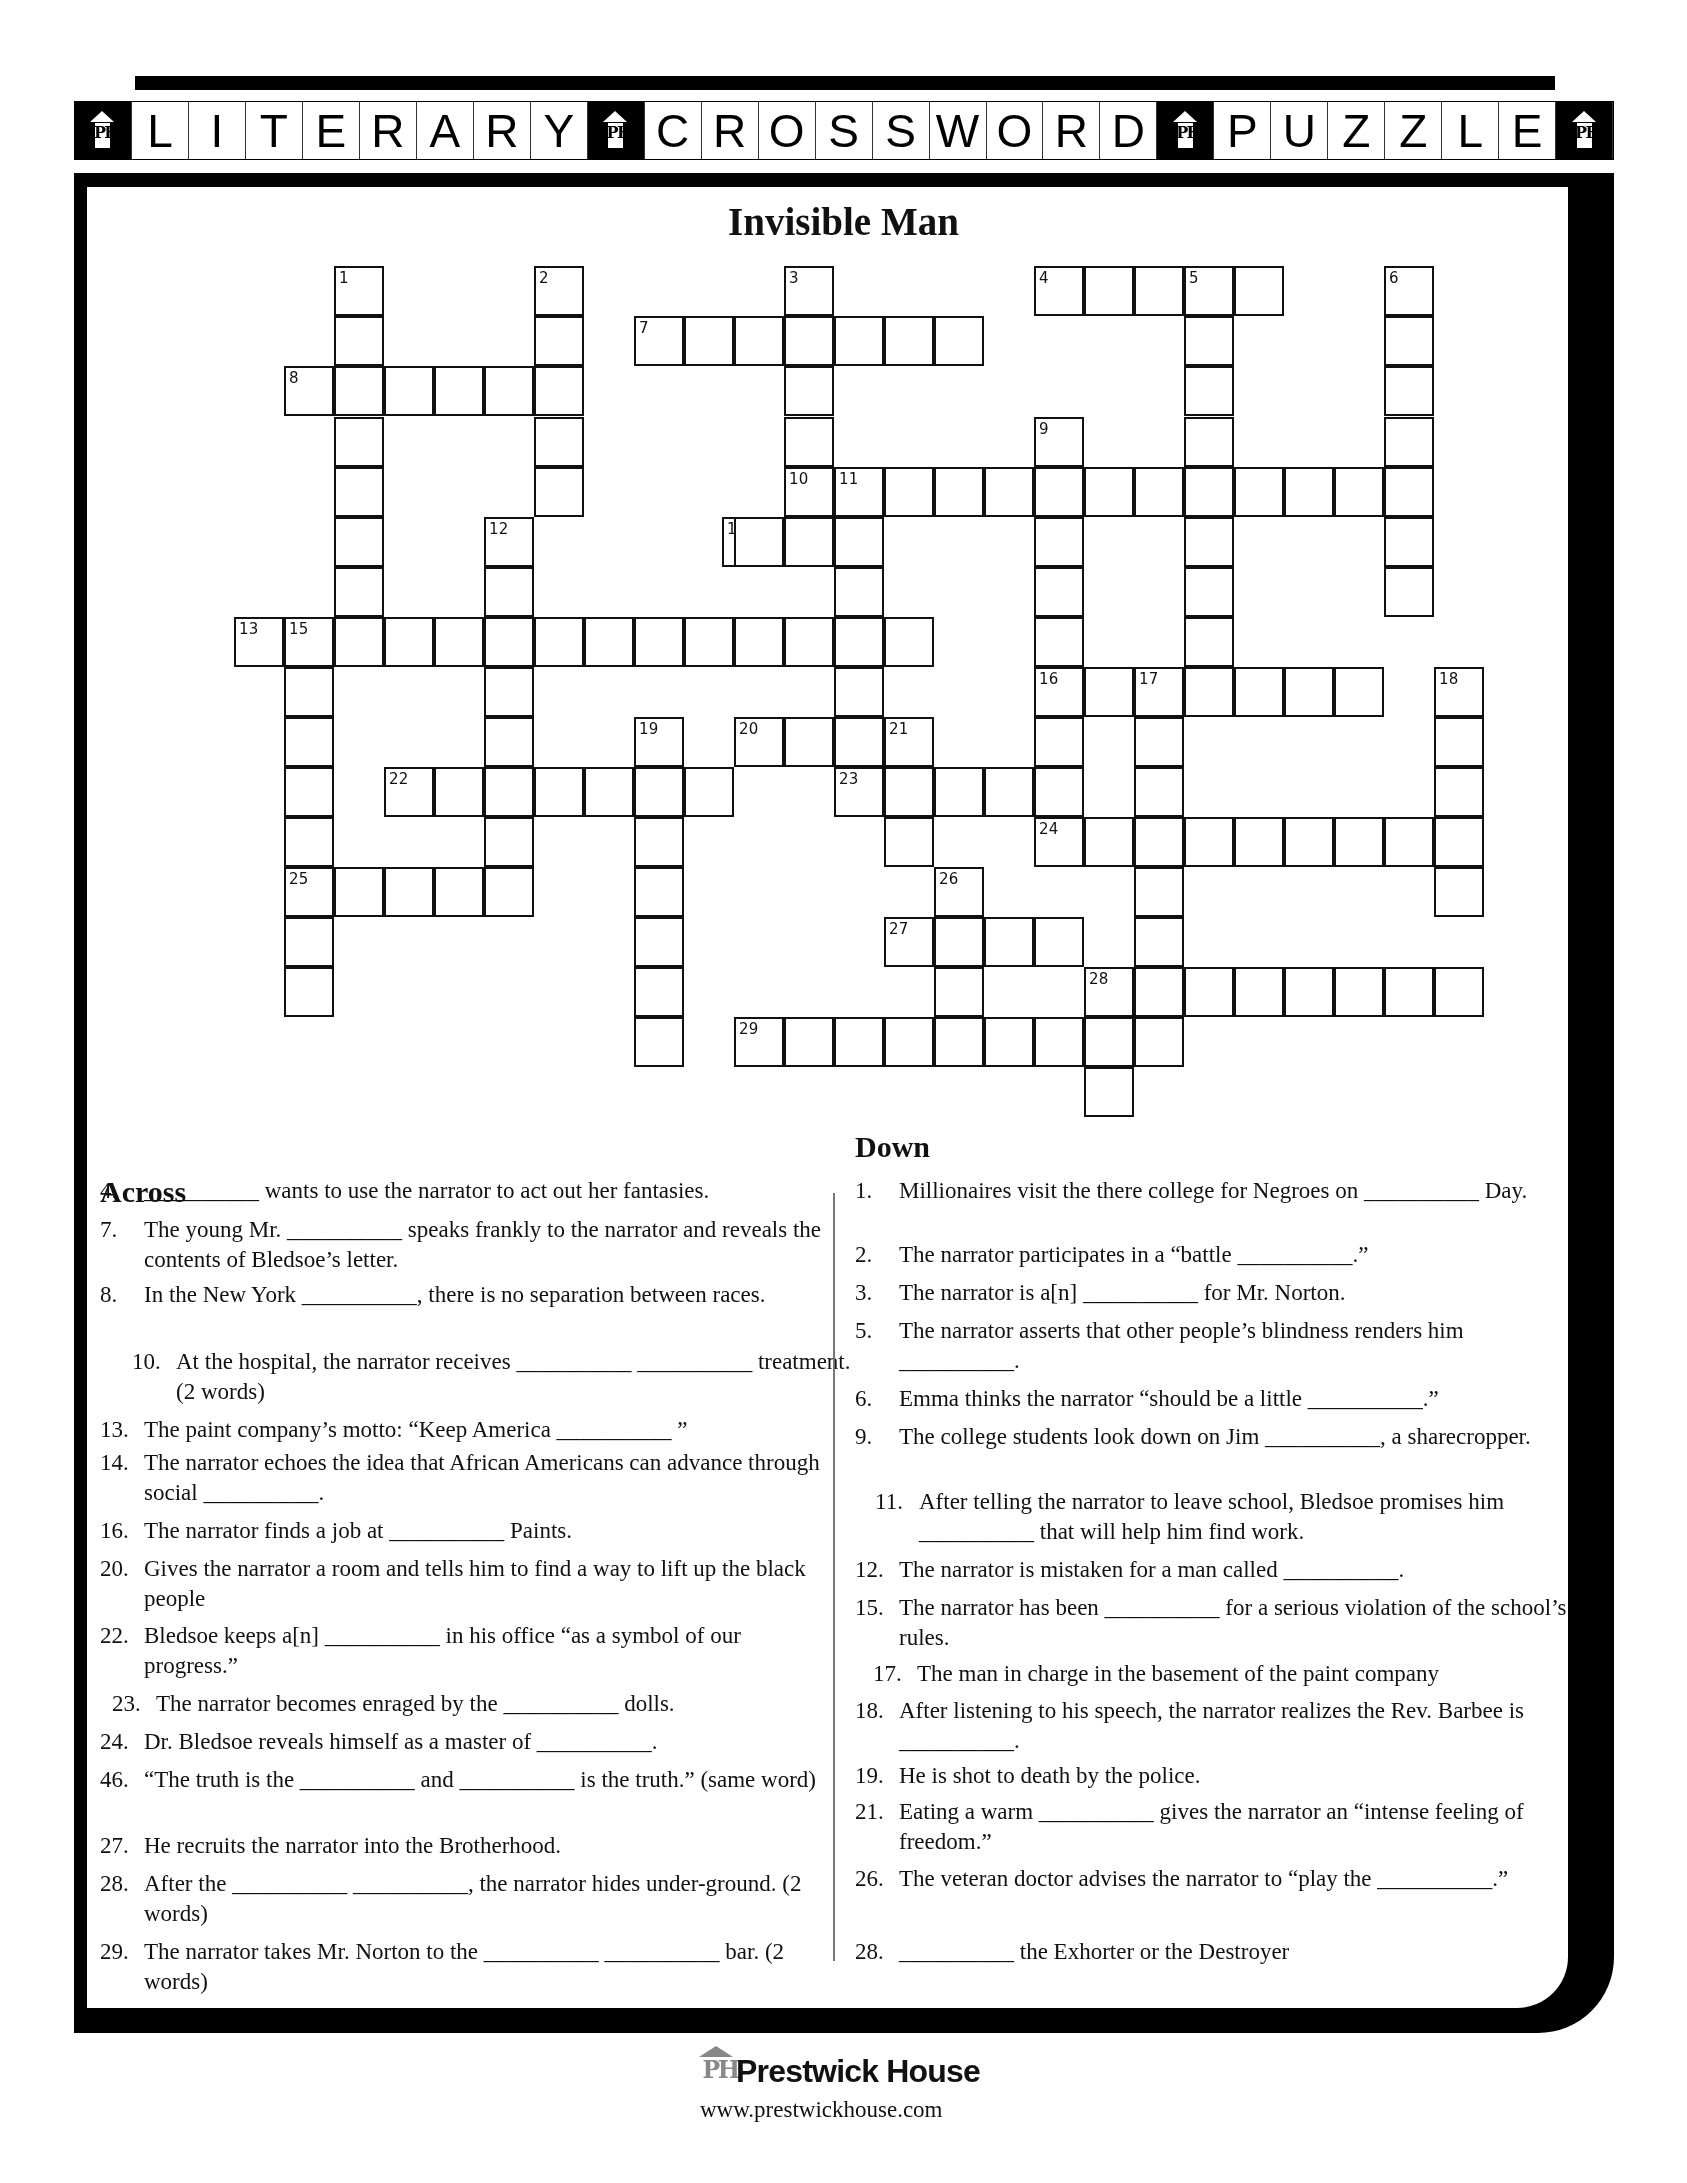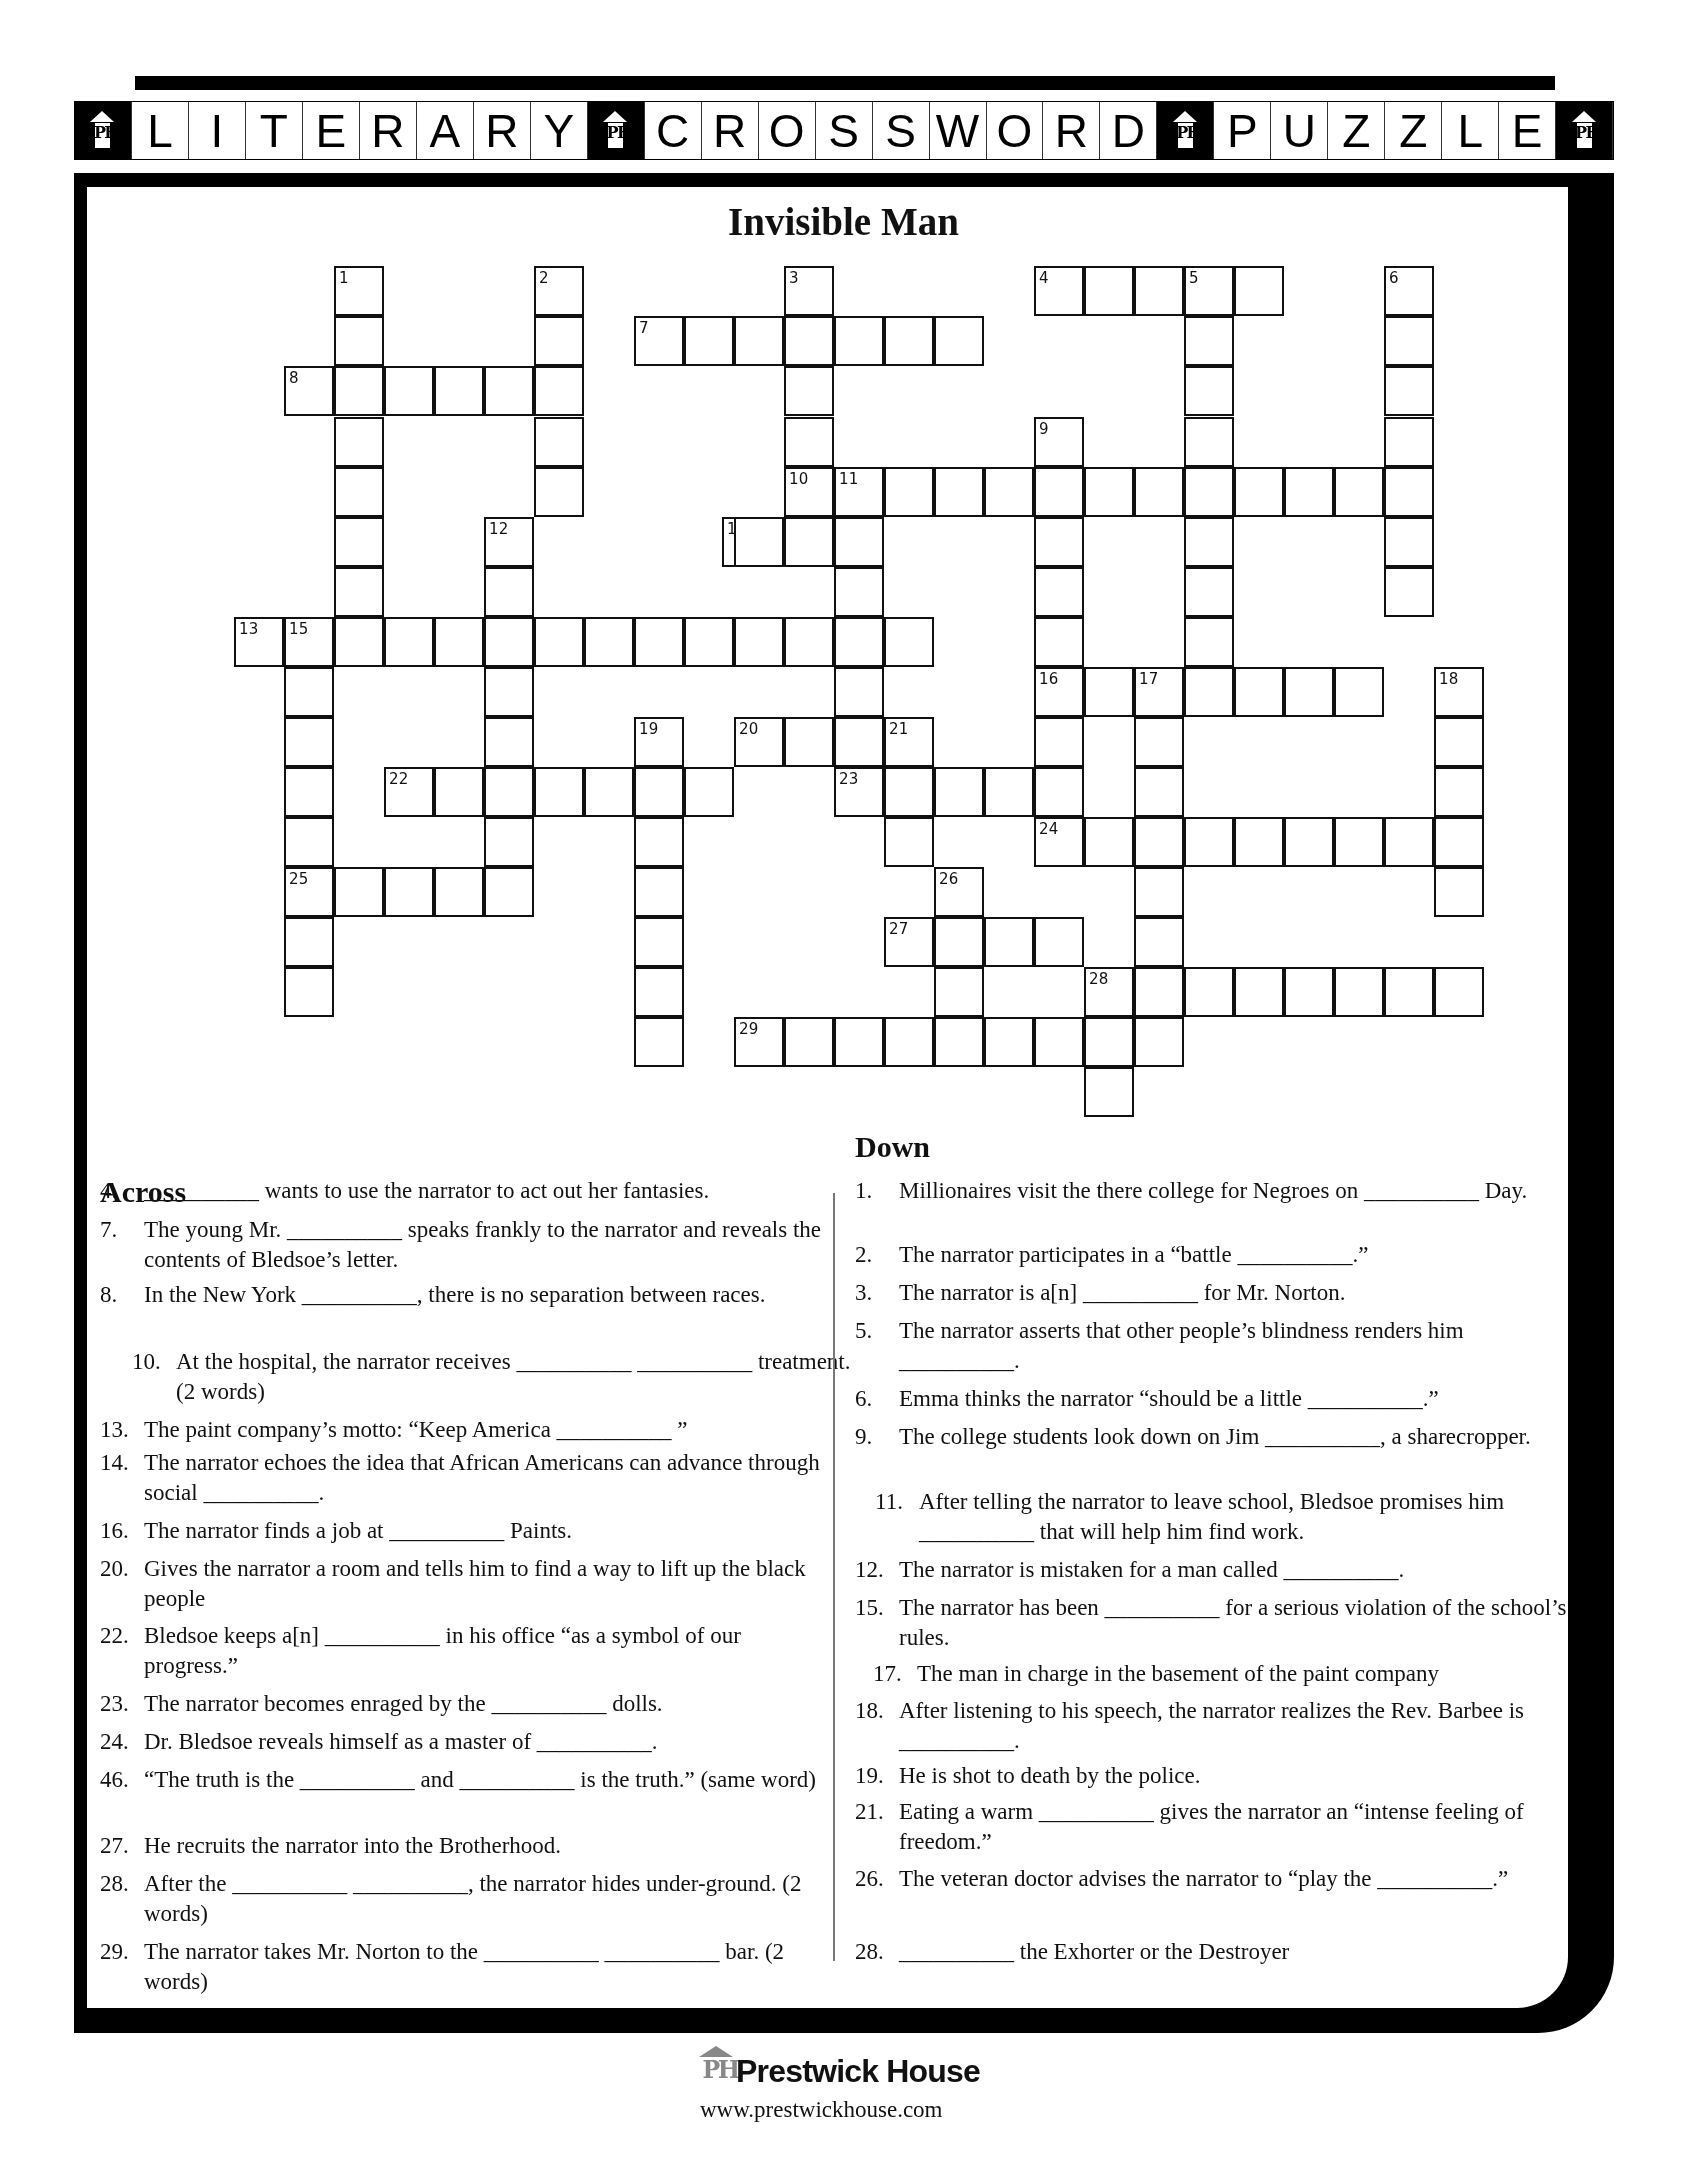--- a/index.html
+++ b/index.html
@@ -354,21 +354,21 @@
       <span class="t">The narrator finds a job at __________ Paints.</span>
     </div>
     <div class="clue" style="left: 100px; top: 1554px; width: 734px;">
       <span class="n">20.</span>
       <span class="t">Gives the narrator a room and tells him to find a way to lift up the black people</span>
     </div>
     <div class="clue" style="left: 100px; top: 1621px; width: 734px;">
       <span class="n">22.</span>
       <span class="t">Bledsoe keeps a[n] __________ in his office “as a symbol of our progress.”</span>
     </div>
-    <div class="clue" style="left: 100px; top: 1689px; width: 734px;">
+    <div class="clue" style="left: 112px; top: 1689px; width: 734px;">
       <span class="n">23.</span>
       <span class="t">The narrator becomes enraged by the __________ dolls.</span>
     </div>
     <div class="clue" style="left: 100px; top: 1727px; width: 734px;">
       <span class="n">24.</span>
       <span class="t">Dr. Bledsoe reveals himself as a master of __________.</span>
     </div>
     <div class="clue" style="left: 100px; top: 1765px; width: 734px;">
       <span class="n">46.</span>
       <span class="t">“The truth is the __________ and __________ is the truth.” (same word)</span>

